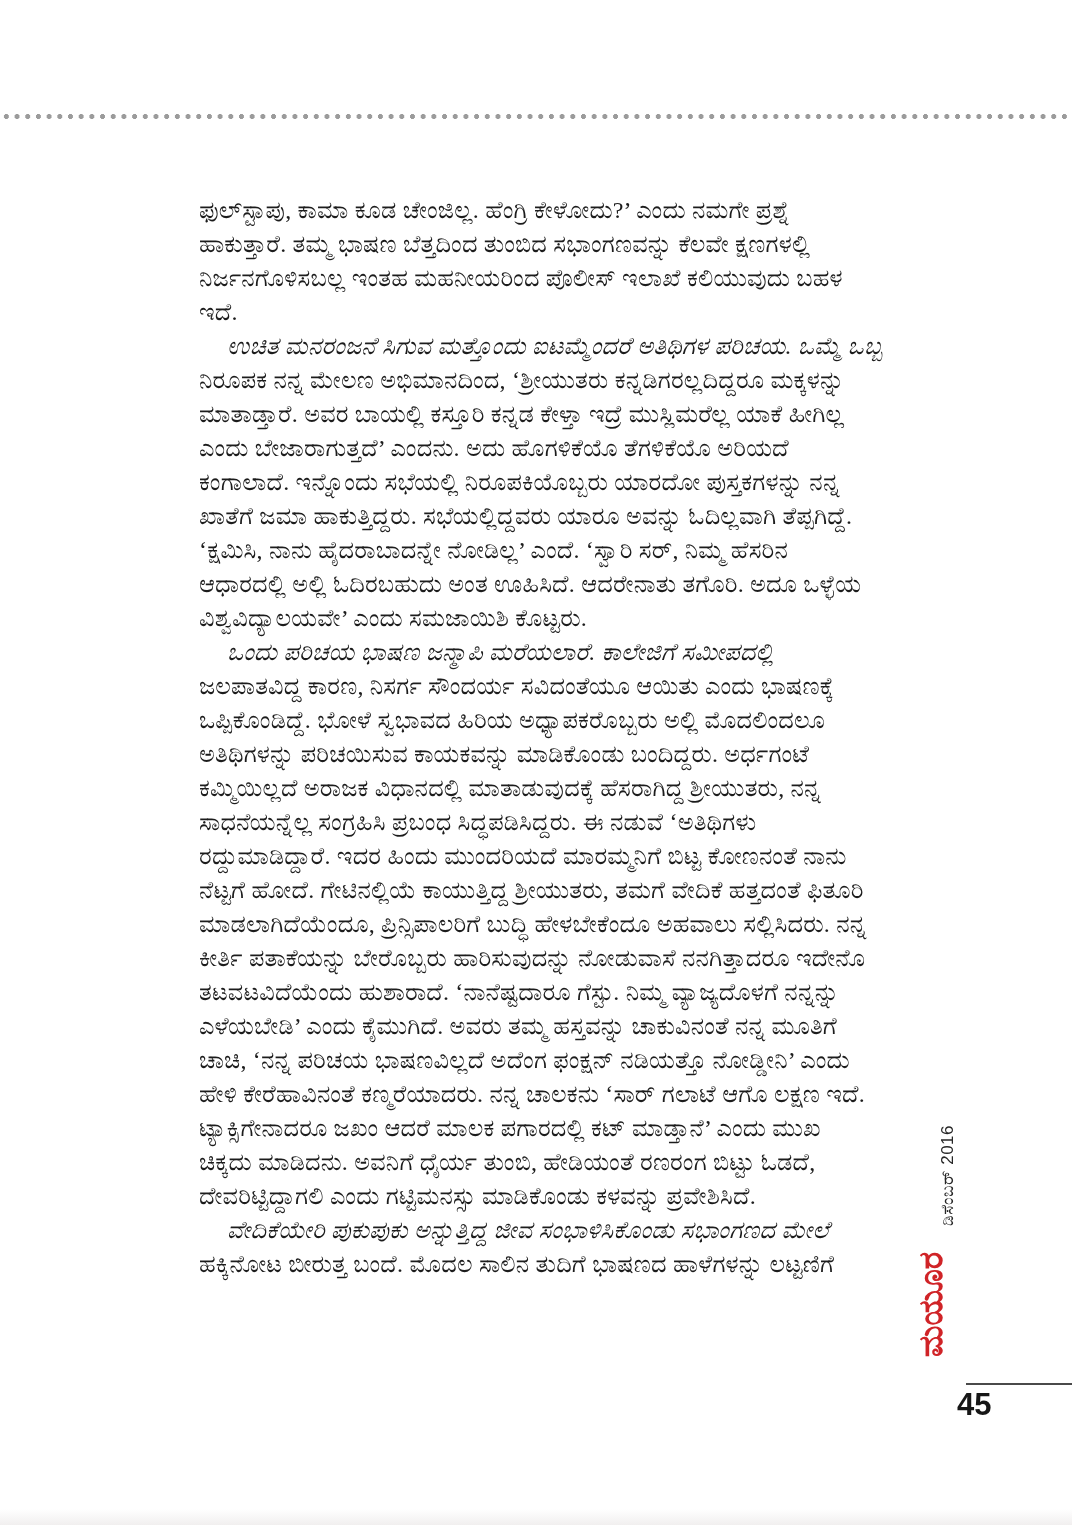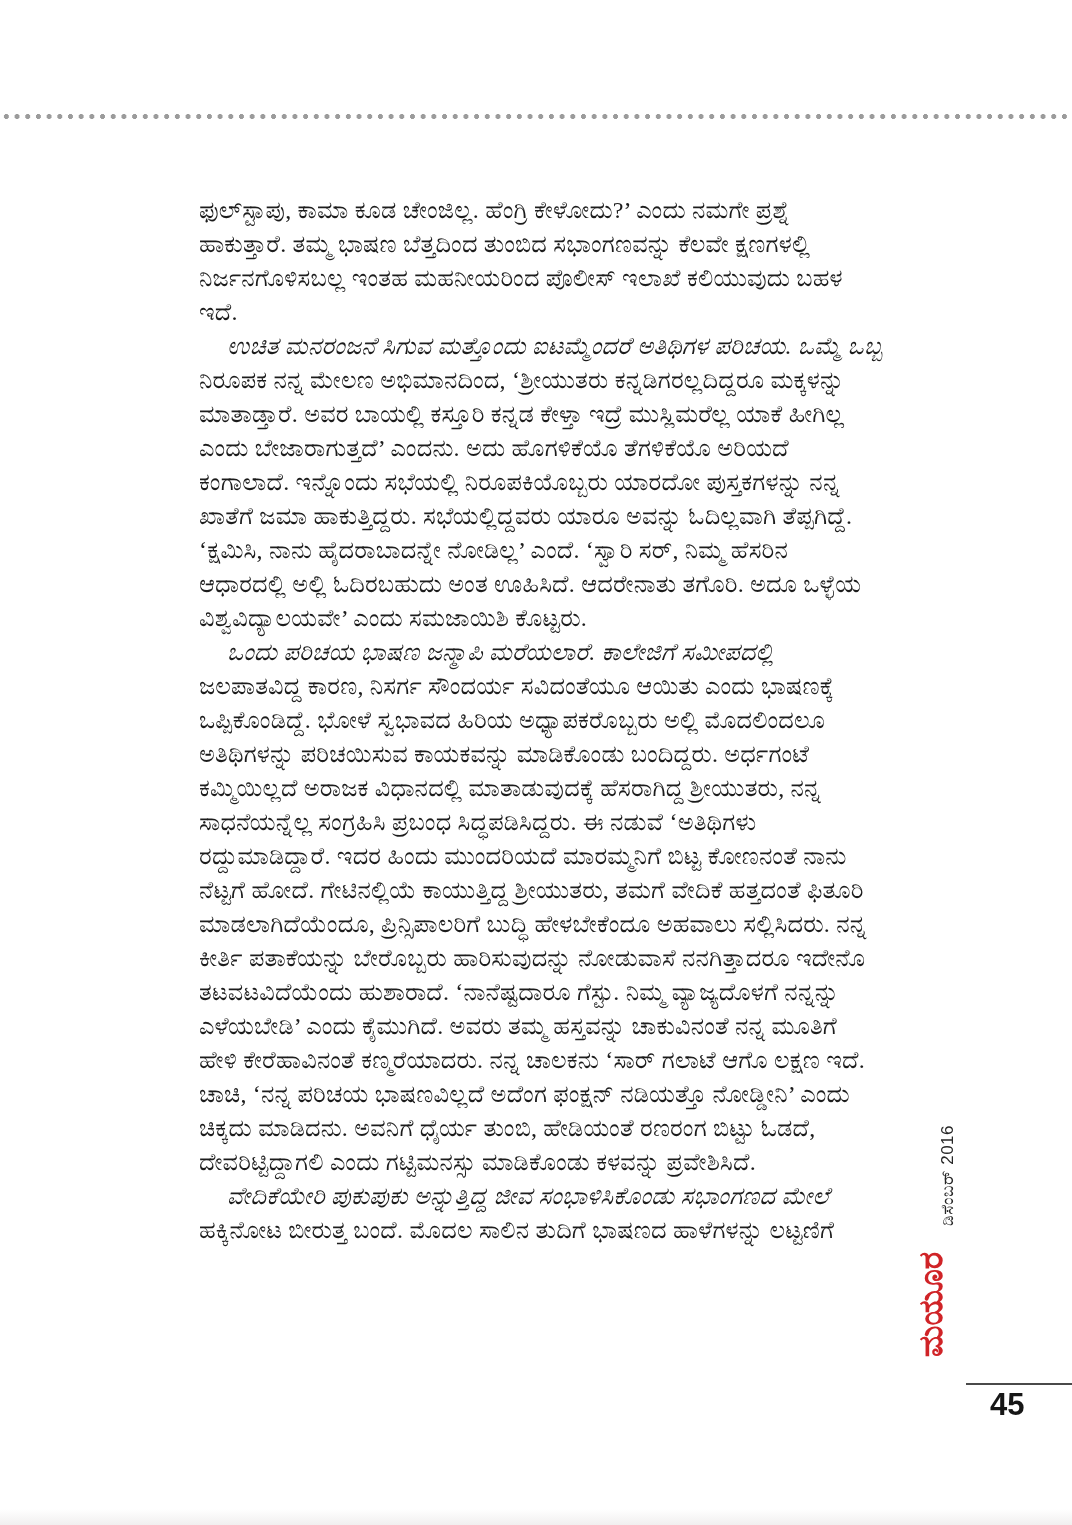--- a/index.html
+++ b/index.html
@@ -64,21 +64,21 @@
 
   
   .page-rule {
     position: absolute;
     left: 966px; top: 1383px;
     width: 106px; height: 2px;
     background: #4a4a4a;
   }
   .page-number {
     position: absolute;
-    left: 990px; top: 1387px;
+    left: 957px; top: 1387px;
     font-family: "Liberation Sans", sans-serif;
     font-weight: 700;
     font-size: 31px;
     color: #161616;
   }
 
   
   .bottom-edge {
     position: absolute;
     left: 0; bottom: 0;
@@ -115,22 +115,23 @@
       <div class="line">ಒಪ್ಪಿಕೊಂಡಿದ್ದೆ. ಭೋಳೆ ಸ್ವಭಾವದ ಹಿರಿಯ ಅಧ್ಯಾಪಕರೊಬ್ಬರು ಅಲ್ಲಿ ಮೊದಲಿಂದಲೂ</div>
       <div class="line">ಅತಿಥಿಗಳನ್ನು ಪರಿಚಯಿಸುವ ಕಾಯಕವನ್ನು ಮಾಡಿಕೊಂಡು ಬಂದಿದ್ದರು. ಅರ್ಧಗಂಟೆ</div>
       <div class="line">ಕಮ್ಮಿಯಿಲ್ಲದೆ ಅರಾಜಕ ವಿಧಾನದಲ್ಲಿ ಮಾತಾಡುವುದಕ್ಕೆ ಹೆಸರಾಗಿದ್ದ ಶ್ರೀಯುತರು, ನನ್ನ</div>
       <div class="line">ಸಾಧನೆಯನ್ನೆಲ್ಲ ಸಂಗ್ರಹಿಸಿ ಪ್ರಬಂಧ ಸಿದ್ಧಪಡಿಸಿದ್ದರು. ಈ ನಡುವೆ ‘ಅತಿಥಿಗಳು</div>
       <div class="line">ರದ್ದುಮಾಡಿದ್ದಾರೆ. ಇದರ ಹಿಂದು ಮುಂದರಿಯದೆ ಮಾರಮ್ಮನಿಗೆ ಬಿಟ್ಟ ಕೋಣನಂತೆ ನಾನು</div>
       <div class="line">ನೆಟ್ಟಗೆ ಹೋದೆ. ಗೇಟಿನಲ್ಲಿಯೆ ಕಾಯುತ್ತಿದ್ದ ಶ್ರೀಯುತರು, ತಮಗೆ ವೇದಿಕೆ ಹತ್ತದಂತೆ ಫಿತೂರಿ</div>
       <div class="line">ಮಾಡಲಾಗಿದೆಯೆಂದೂ, ಪ್ರಿನ್ಸಿಪಾಲರಿಗೆ ಬುದ್ಧಿ ಹೇಳಬೇಕೆಂದೂ ಅಹವಾಲು ಸಲ್ಲಿಸಿದರು. ನನ್ನ</div>
       <div class="line">ಕೀರ್ತಿ ಪತಾಕೆಯನ್ನು ಬೇರೊಬ್ಬರು ಹಾರಿಸುವುದನ್ನು ನೋಡುವಾಸೆ ನನಗಿತ್ತಾದರೂ ಇದೇನೊ</div>
       <div class="line">ತಟವಟವಿದೆಯೆಂದು ಹುಶಾರಾದೆ. ‘ನಾನೆಷ್ಟದಾರೂ ಗೆಸ್ಟು. ನಿಮ್ಮ ವ್ಯಾಜ್ಯದೊಳಗೆ ನನ್ನನ್ನು</div>
       <div class="line">ಎಳೆಯಬೇಡಿ’ ಎಂದು ಕೈಮುಗಿದೆ. ಅವರು ತಮ್ಮ ಹಸ್ತವನ್ನು ಚಾಕುವಿನಂತೆ ನನ್ನ ಮೂತಿಗೆ</div>
+      <div class="line">ಚಾಚಿ, ‘ನನ್ನ ಪರಿಚಯ ಭಾಷಣವಿಲ್ಲದೆ ಅದೆಂಗ ಫಂಕ್ಷನ್ ನಡಿಯತ್ತೊ ನೋಡ್ಡೀನಿ’ ಎಂದು</div>
       <div class="line">ಹೇಳಿ ಕೇರೆಹಾವಿನಂತೆ ಕಣ್ಮರೆಯಾದರು. ನನ್ನ ಚಾಲಕನು ‘ಸಾರ್ ಗಲಾಟೆ ಆಗೊ ಲಕ್ಷಣ ಇದೆ.</div>
-      <div class="line">ಚಾಚಿ, ‘ನನ್ನ ಪರಿಚಯ ಭಾಷಣವಿಲ್ಲದೆ ಅದೆಂಗ ಫಂಕ್ಷನ್ ನಡಿಯತ್ತೊ ನೋಡ್ಡೀನಿ’ ಎಂದು</div>
+      <div class="line">ಟ್ಯಾಕ್ಸಿಗೇನಾದರೂ ಜಖಂ ಆದರೆ ಮಾಲಕ ಪಗಾರದಲ್ಲಿ ಕಟ್ ಮಾಡ್ತಾನೆ’ ಎಂದು ಮುಖ</div>
       <div class="line">ಚಿಕ್ಕದು ಮಾಡಿದನು. ಅವನಿಗೆ ಧೈರ್ಯ ತುಂಬಿ, ಹೇಡಿಯಂತೆ ರಣರಂಗ ಬಿಟ್ಟು ಓಡದೆ,</div>
       <div class="line">ದೇವರಿಟ್ಟಿದ್ದಾಗಲಿ ಎಂದು ಗಟ್ಟಿಮನಸ್ಸು ಮಾಡಿಕೊಂಡು ಕಳವನ್ನು ಪ್ರವೇಶಿಸಿದೆ.</div>
     </div>
     <div>
       <div class="line indent">ವೇದಿಕೆಯೇರಿ ಪುಕುಪುಕು ಅನ್ನುತ್ತಿದ್ದ ಜೀವ ಸಂಭಾಳಿಸಿಕೊಂಡು ಸಭಾಂಗಣದ ಮೇಲೆ</div>
       <div class="line">ಹಕ್ಕಿನೋಟ ಬೀರುತ್ತ ಬಂದೆ. ಮೊದಲ ಸಾಲಿನ ತುದಿಗೆ ಭಾಷಣದ ಹಾಳೆಗಳನ್ನು ಲಟ್ಟಣಿಗೆ</div>
     </div>
   </div>
 
 <div class="issue-label">ಡಿಸೆಂಬರ್ 2016</div>

